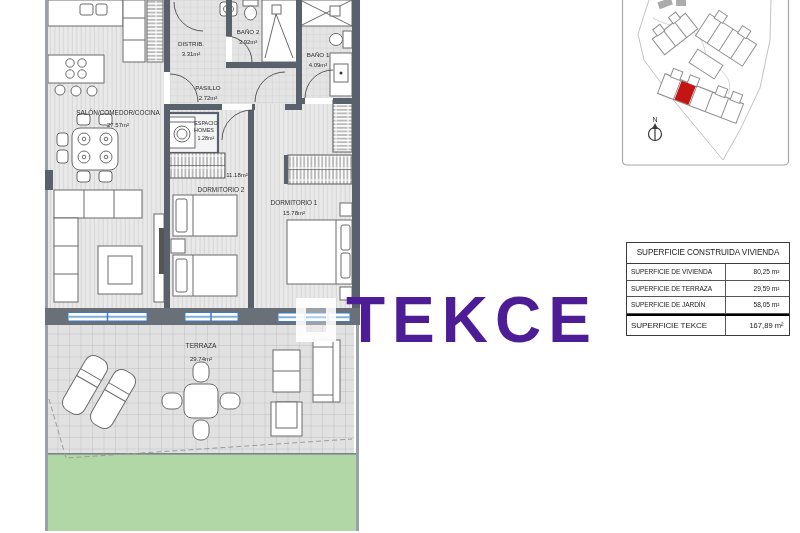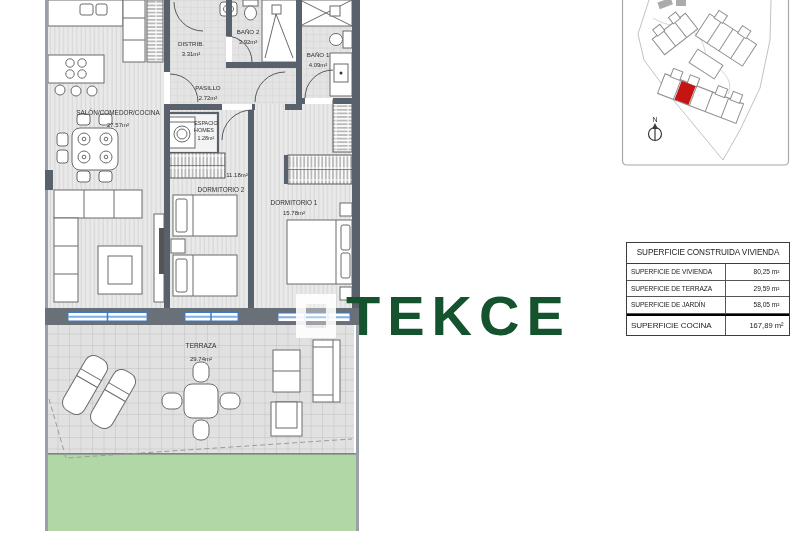--- a/index.html
+++ b/index.html
@@ -5,21 +5,21 @@
   html,body{margin:0;padding:0;background:#fff;}
   .canvas{position:relative;width:800px;height:533px;background:#ffffff;overflow:hidden;
           font-family:"Liberation Sans",sans-serif;}
   svg text{font-family:"Liberation Sans",sans-serif;fill:#2f2f2f;}
 
   
   .watermark{position:absolute;left:296px;top:288px;display:flex;align-items:center;gap:10px;
              pointer-events:none;}
   .wm-glyph{width:40px;height:44px;border:10px solid rgba(255,255,255,0.85);
             box-sizing:border-box;background:rgba(255,255,255,0.35);}
-  .wm-text{font-size:56px;font-weight:bold;color:#14532d;letter-spacing:7px;line-height:1;}
+  .wm-text{font-size:64px;font-weight:bold;color:#4c1d95;letter-spacing:7px;line-height:1;}
 
   
   .surface-table{position:absolute;left:626px;top:214px;width:162px;border:1px solid #3c3c3c;
                  background:#fff;color:#222;margin-top:28px;}
   .st-header{height:20px;line-height:20px;text-align:center;font-size:8.2px;
              border-bottom:1px solid #3c3c3c;letter-spacing:-0.1px;}
   .st-row{display:flex;height:15.5px;line-height:15.5px;border-bottom:1px solid #555;font-size:6.6px;}
   .st-row:last-of-type{border-bottom:none;}
   .st-label{flex:1;padding-left:4px;letter-spacing:-0.1px;}
   .st-value{width:45px;text-align:center;border-left:1px solid #555;padding-left:18px;}
@@ -347,18 +347,18 @@
     </div>
     <div class="st-row">
       <span class="st-label">SUPERFICIE DE TERRAZA</span>
       <span class="st-value">29,59 m²</span>
     </div>
     <div class="st-row">
       <span class="st-label">SUPERFICIE DE JARDÍN</span>
       <span class="st-value">58,05 m²</span>
     </div>
     <div class="st-total">
-      <span class="st-label">SUPERFICIE COCINA</span>
+      <span class="st-label">SUPERFICIE TEKCE</span>
       <span class="st-value">167,89 m²</span>
     </div>
   </div>
 
 </div>
 
 </body></html>

